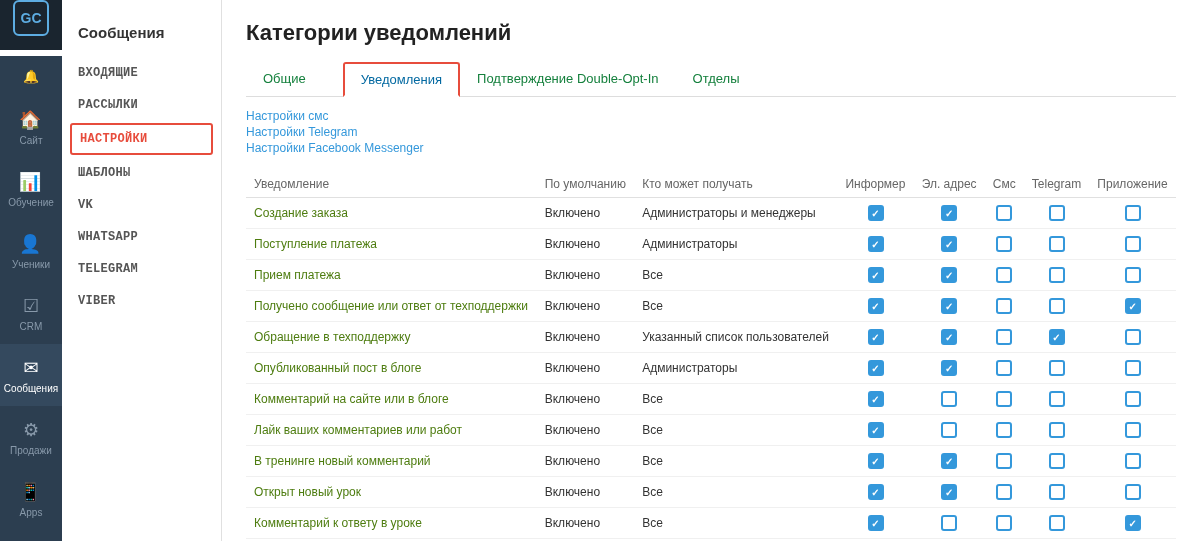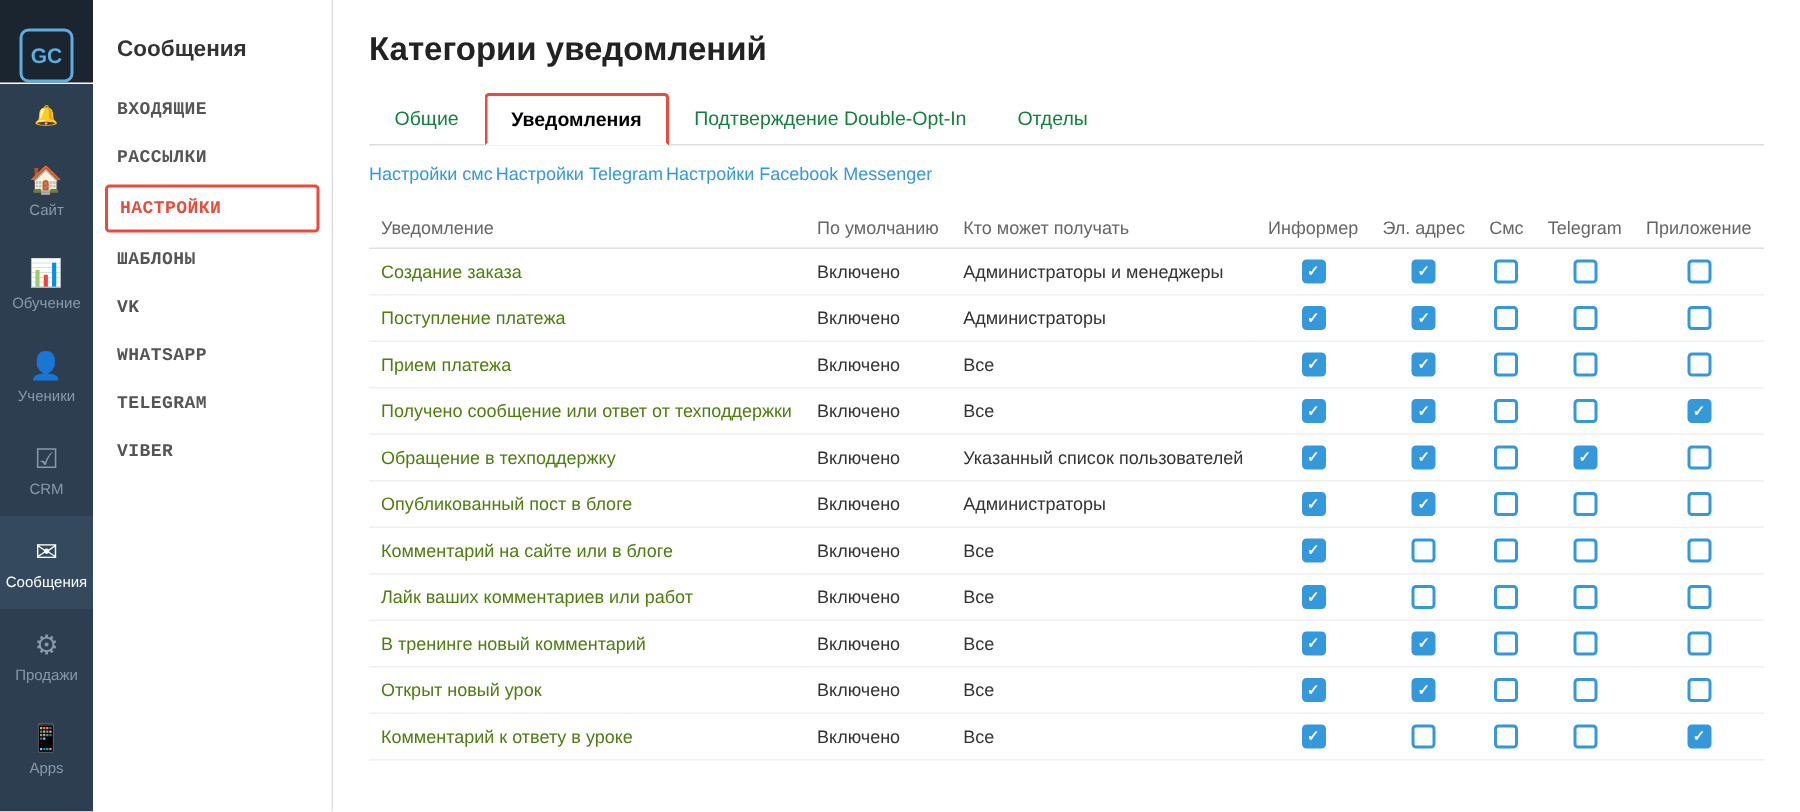--- a/index.html
+++ b/index.html
@@ -13,26 +13,26 @@
       flex-direction: column;
       align-items: center;
       padding-top: 0;
       flex-shrink: 0;
     }
     .icon-sidebar .logo {
       width: 62px;
       height: 56px;
       background: #1a252f;
       display: flex;
-      align-items: flex-end;
+      align-items: flex-start;
       justify-content: center;
       color: #5dade2;
       font-weight: bold;
       font-size: 18px;
-      border-bottom: 1px solid #ffffff;
+      border-bottom: 6px solid #ffffff;
     }
     .icon-sidebar .nav-item {
       width: 62px;
       height: 62px;
       display: flex;
       flex-direction: column;
       align-items: center;
       justify-content: center;
       color: #8899aa;
       font-size: 10px;
@@ -109,28 +109,30 @@
       color: #15803d;
       cursor: pointer;
       border: 1px solid transparent;
       border-bottom: none;
       margin-bottom: -1px;
       border-radius: 3px 3px 0 0;
     }
     .tab.active {
       border: 2px solid #e74c3c;
       border-bottom: 2px solid #fff;
-      color: #000000;
-      font-weight: 700;
+      color: #0369a1;
+      font-weight: 400;
       background: #fff;
+      margin-left: 20px;
     }
 
     
     .settings-links {
       display: flex;
+      flex-direction: column;
       gap: 2px;
       margin-bottom: 16px;
     }
     .settings-links a {
       color: #3498db;
       font-size: 12px;
       text-decoration: none;
       cursor: pointer;
     }
 

